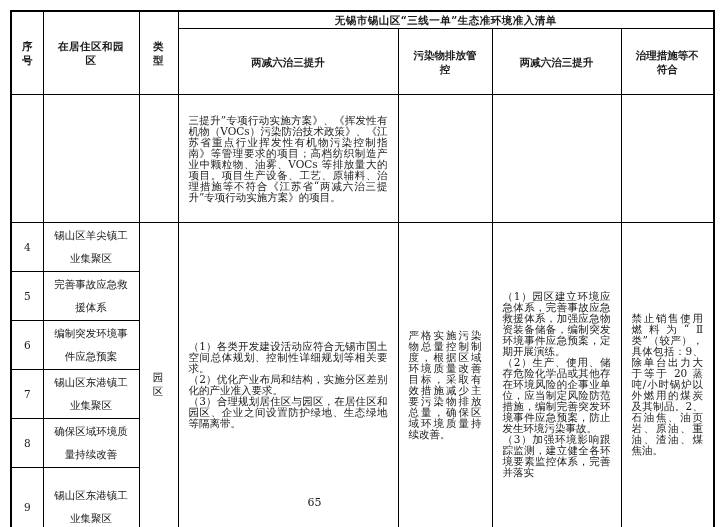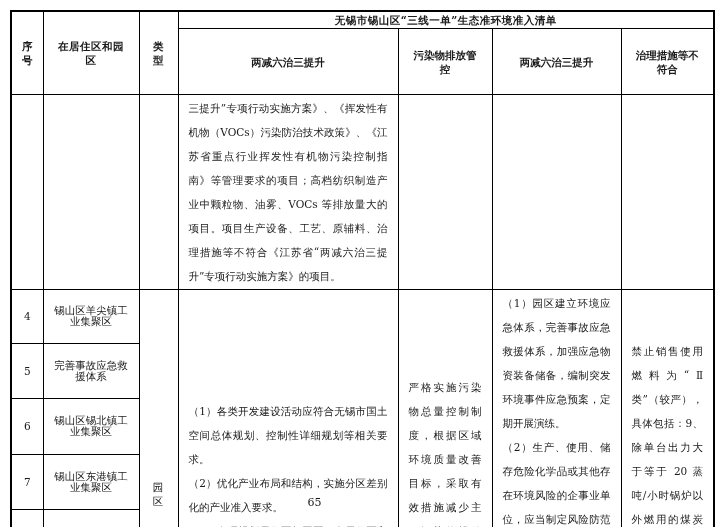--- a/index.html
+++ b/index.html
@@ -23,25 +23,25 @@
     font-size:10.5px;
     vertical-align:middle;
     overflow:hidden;
     box-sizing:border-box;
   }
   .doc-table{border:2px solid #000;}
   th{font-weight:bold;text-align:center;line-height:14px;}
   .row-title th{height:16px;font-size:10.5px;letter-spacing:.5px;}
   .row-subhead th{height:66px;}
   .cell-no{text-align:center;font-size:11px;}
-  .cell-name{text-align:center;line-height:11px;font-size:10.5px;}
+  .cell-name{text-align:center;line-height:23px;font-size:10.5px;}
   .cell-type{text-align:center;font-size:10.5px;letter-spacing:1px;}
   .longtext{
     text-align:justify;
-    line-height:24px;
+    line-height:11px;
     font-size:10.8px;
     white-space:pre-line;
     vertical-align:middle;
   }
   .cont-cell{vertical-align:top;padding-top:3px;}
   .r4{height:32px;} .r5{height:33px;} .r6{height:33px;}
   .r7{height:33px;} .r8{height:34px;} .r9{height:80px;}
   .row-cont td{height:128px;}
   .page-number{
     position:absolute;left:0;top:496px;width:629px;
@@ -98,21 +98,21 @@
 （2）生产、使用、储存危险化学品或其他存在环境风险的企事业单位，应当制定风险防范措施，编制完善突发环境事件应急预案，防止发生环境污染事故。
 （3）加强环境影响跟踪监测，建立健全各环境要素监控体系，完善并落实</td>
     <td class="longtext" rowspan="6">禁止销售使用燃料为“Ⅱ类”（较严），具体包括：9、除单台出力大于等于 20 蒸吨/小时锅炉以外燃用的煤炭及其制品。2、石油焦、油页岩、原油、重油、渣油、煤焦油。</td>
   </tr>
   <tr class="r5">
     <td class="cell-no">5</td>
     <td class="cell-name">完善事故应急救援体系</td>
   </tr>
   <tr class="r6">
     <td class="cell-no">6</td>
-    <td class="cell-name">锡山区锡北镇工业集聚区</td>
+    <td class="cell-name">编制突发环境事件应急预案</td>
   </tr>
   <tr class="r7">
     <td class="cell-no">7</td>
     <td class="cell-name">锡山区东港镇工业集聚区</td>
   </tr>
   <tr class="r8">
     <td class="cell-no">8</td>
     <td class="cell-name">确保区域环境质量持续改善</td>
   </tr>
   <tr class="r9">

